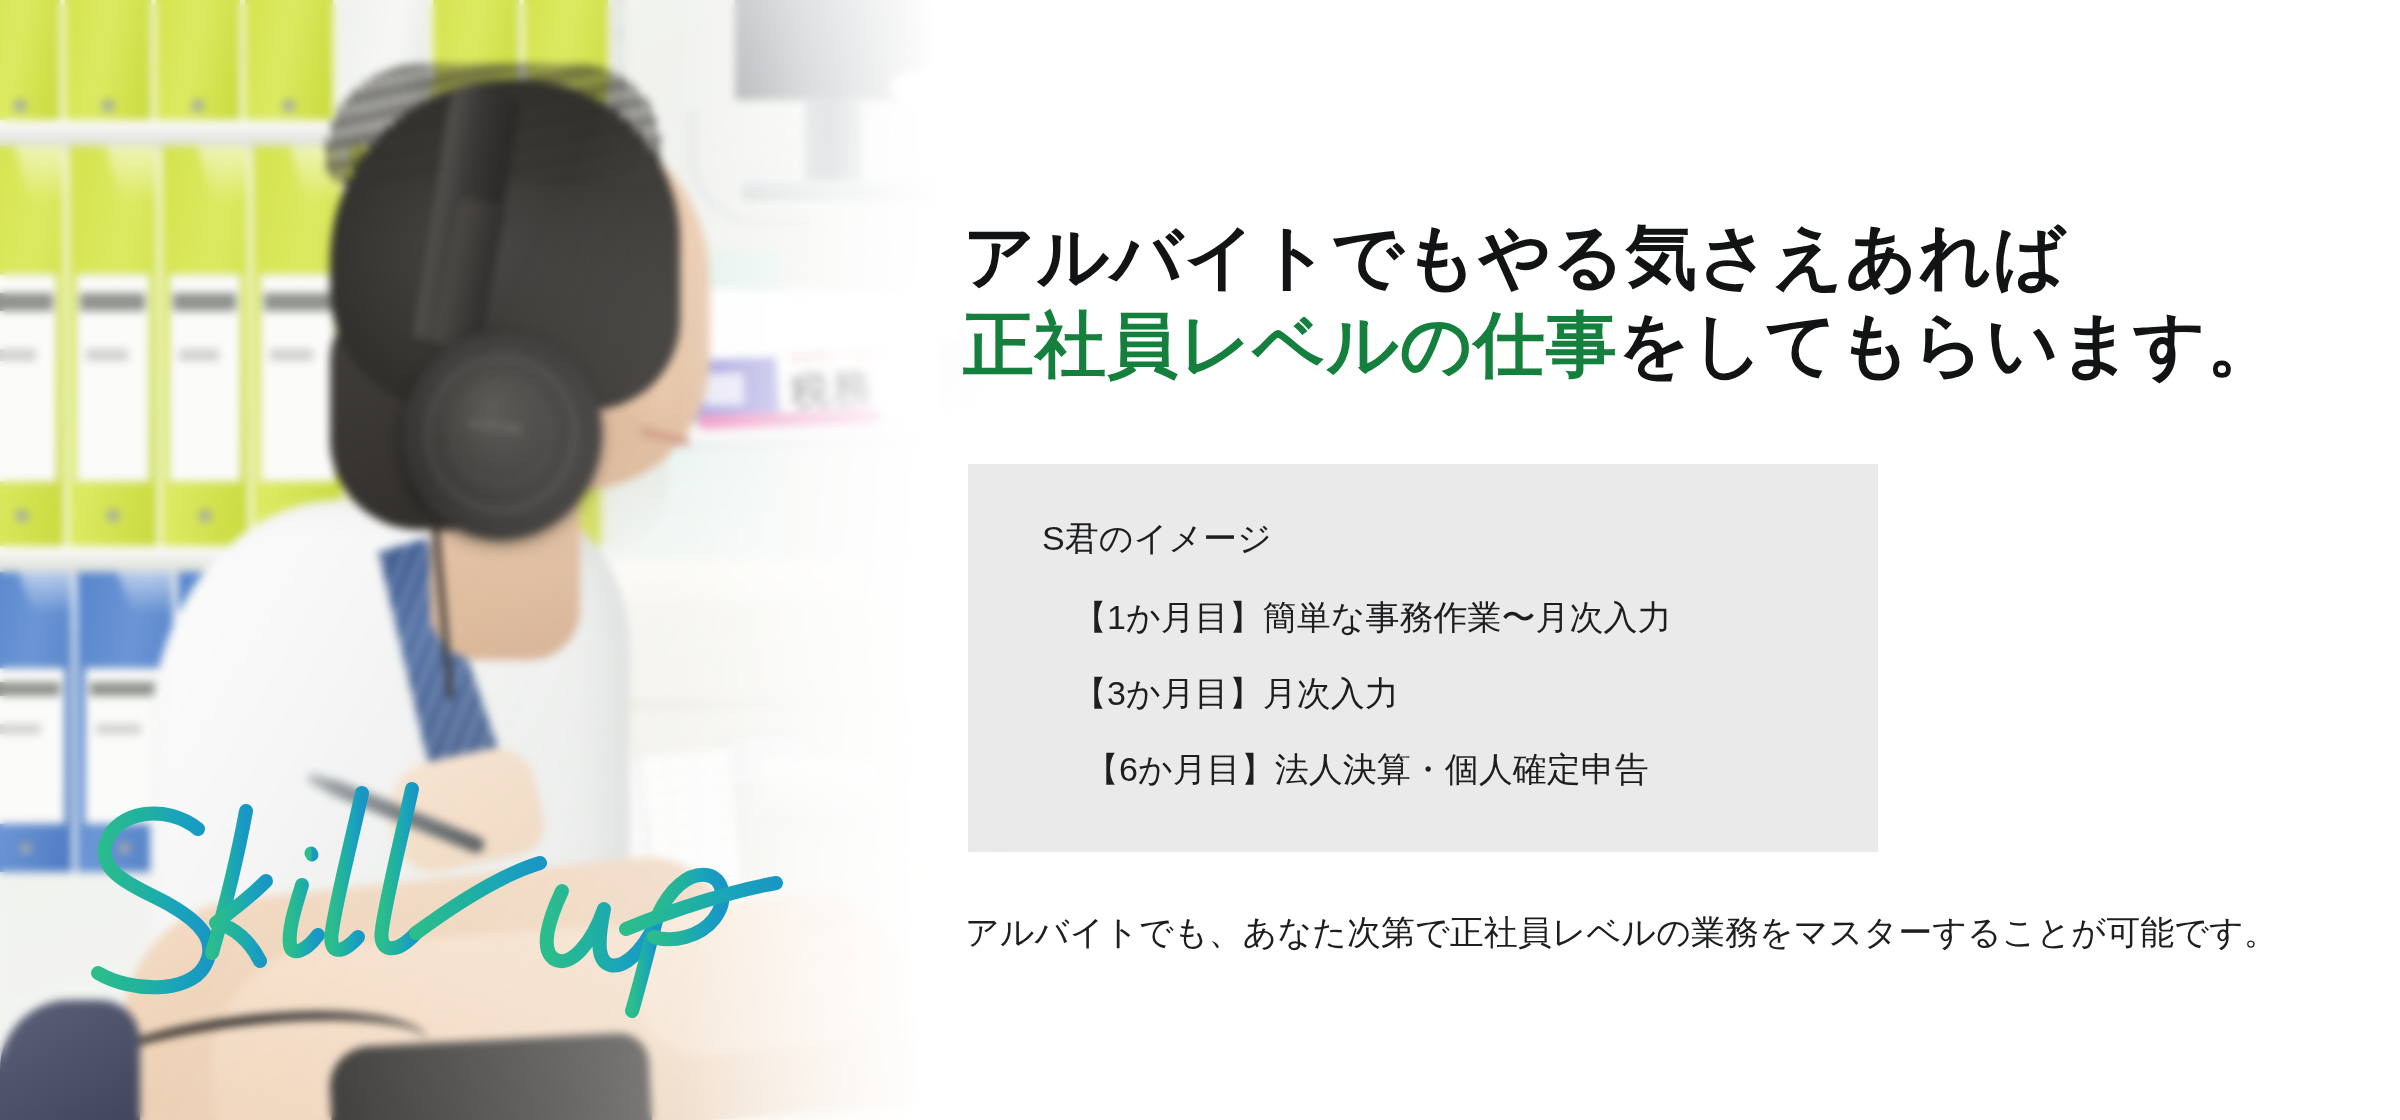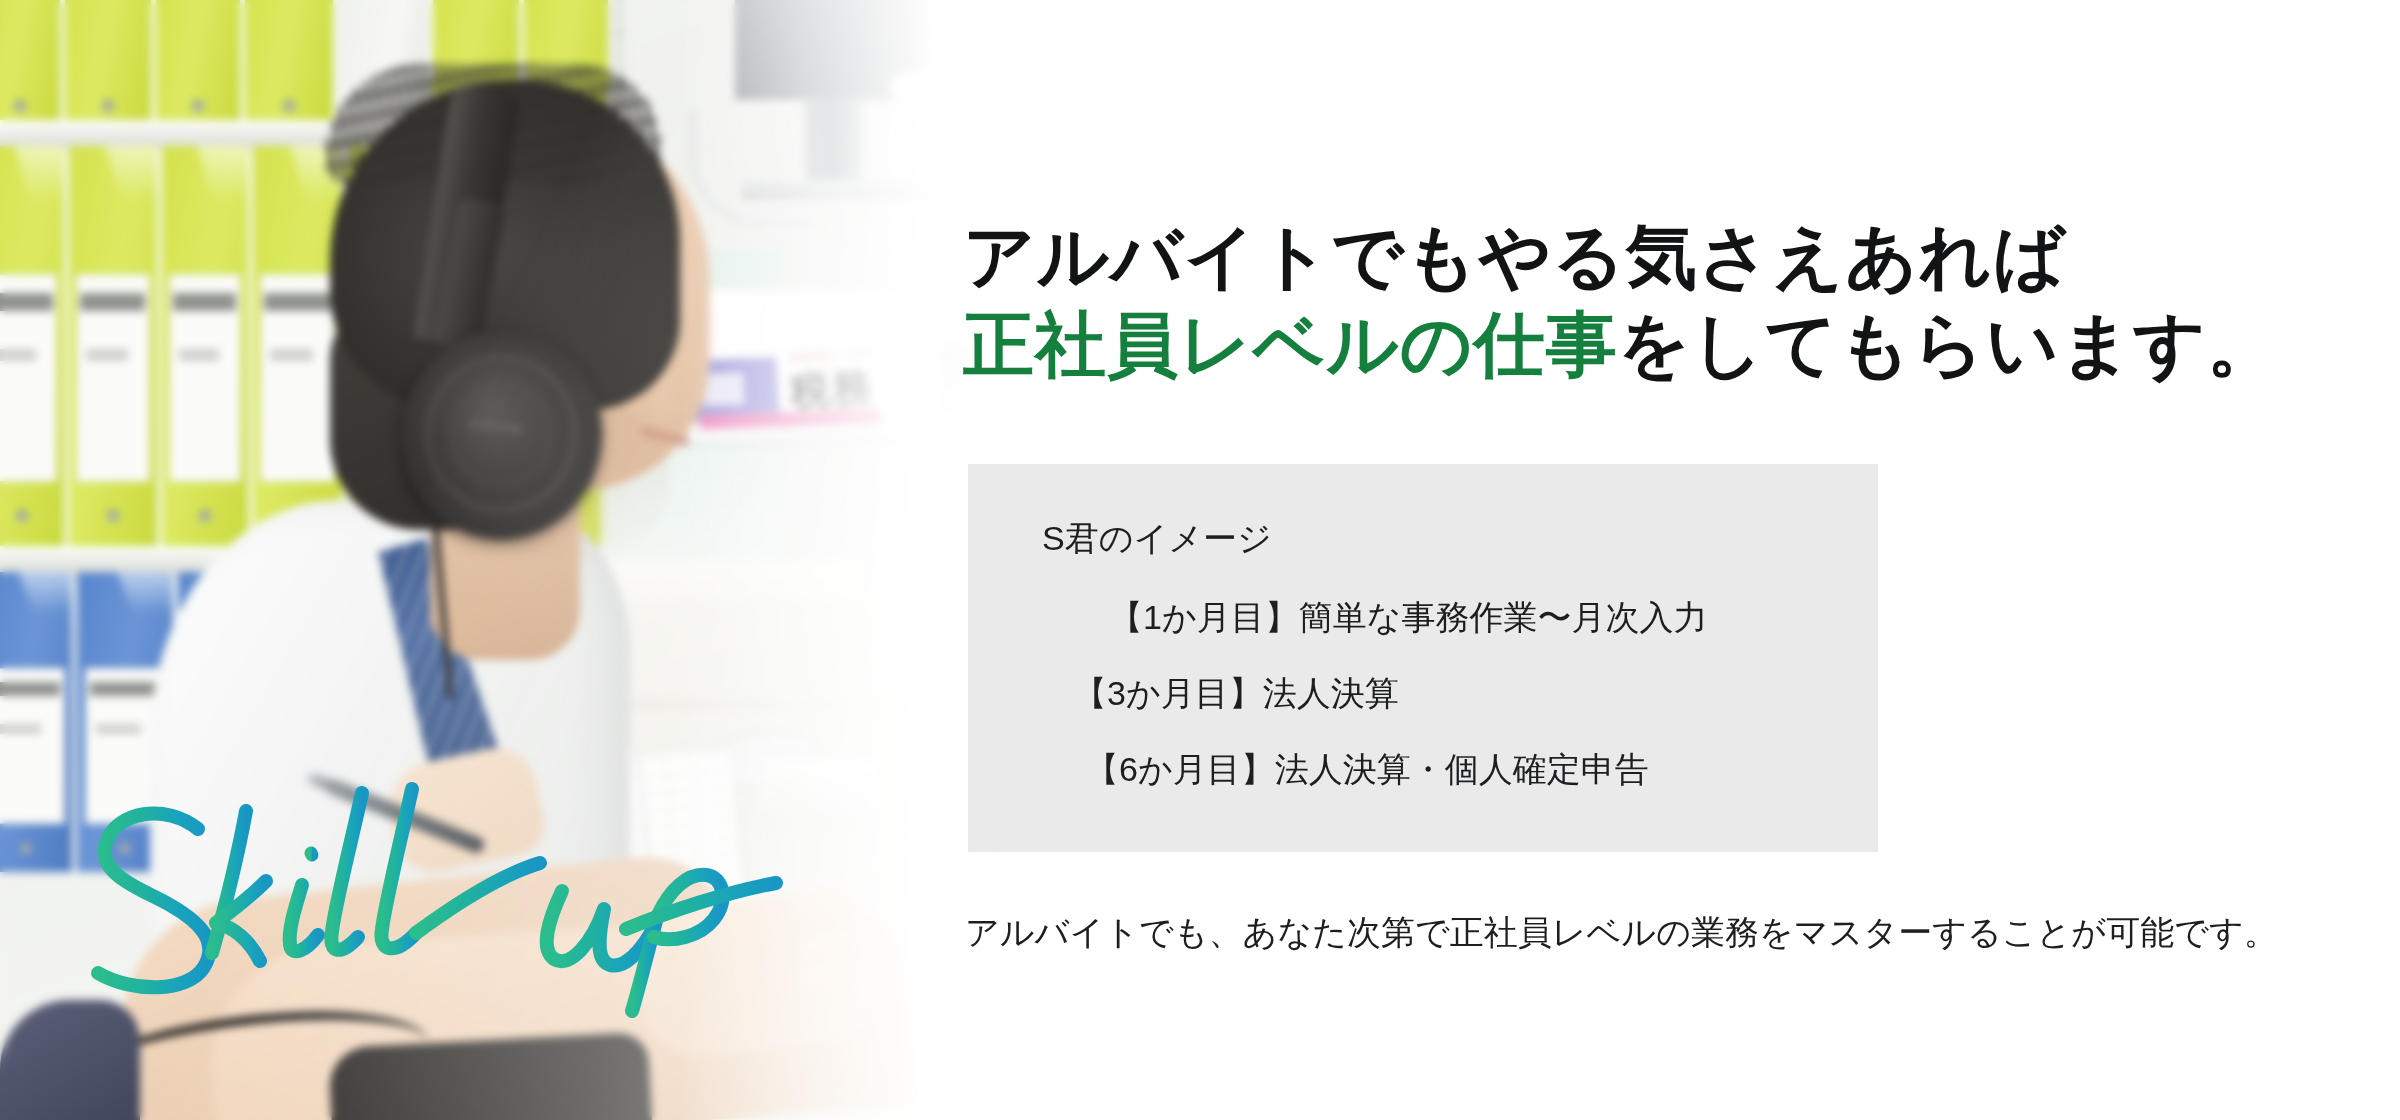--- a/index.html
+++ b/index.html
@@ -474,21 +474,21 @@
     position:absolute; left:74px; top:52px;
     font-size:34px; color:#1c1e20; font-weight:400;
     font-family:"Liberation Sans","DejaVu Sans",sans-serif;
   }
   .infobox .ib-item {
     position:absolute; left:105px;
     font-size:34px; color:#1c1e20;
     font-family:"Liberation Sans","DejaVu Sans",sans-serif;
     white-space:nowrap;
   }
-  .infobox .ib-item.i0 { top:131px;margin-left:36px; }
+  .infobox .ib-item.i0 { top:131px; }
   .infobox .ib-item.i1 { top:207px; }
   .infobox .ib-item.i2 { top:283px;margin-left:12px; }
 
   .footnote {
     position:absolute; left:0; top:905px;
     font-size:34px; color:#1c1e20; line-height:1.62;
     font-family:"Liberation Sans","DejaVu Sans",sans-serif;
     width:1360px;
   }
 </style>
@@ -712,20 +712,20 @@
 
 
     <div class="headline">
       <div>アルバイトでもやる気さえあれば</div>
       <div><span class="hl-orange">正社員レベルの仕事</span><span>をしてもらいます。</span></div>
     </div>
 
     <div class="infobox">
       <div class="ib-title">S君のイメージ</div>
       <div class="ib-item i0">【1か月目】簡単な事務作業〜月次入力</div>
-      <div class="ib-item i1">【3か月目】法人決算</div>
+      <div class="ib-item i1">【3か月目】月次入力</div>
       <div class="ib-item i2">【6か月目】法人決算・個人確定申告</div>
     </div>
 
     <div class="footnote">アルバイトでも、あなた次第で正社員レベルの業務をマスターすることが可能です。</div>
   </div>
 
 </div>
 
 </body></html>

